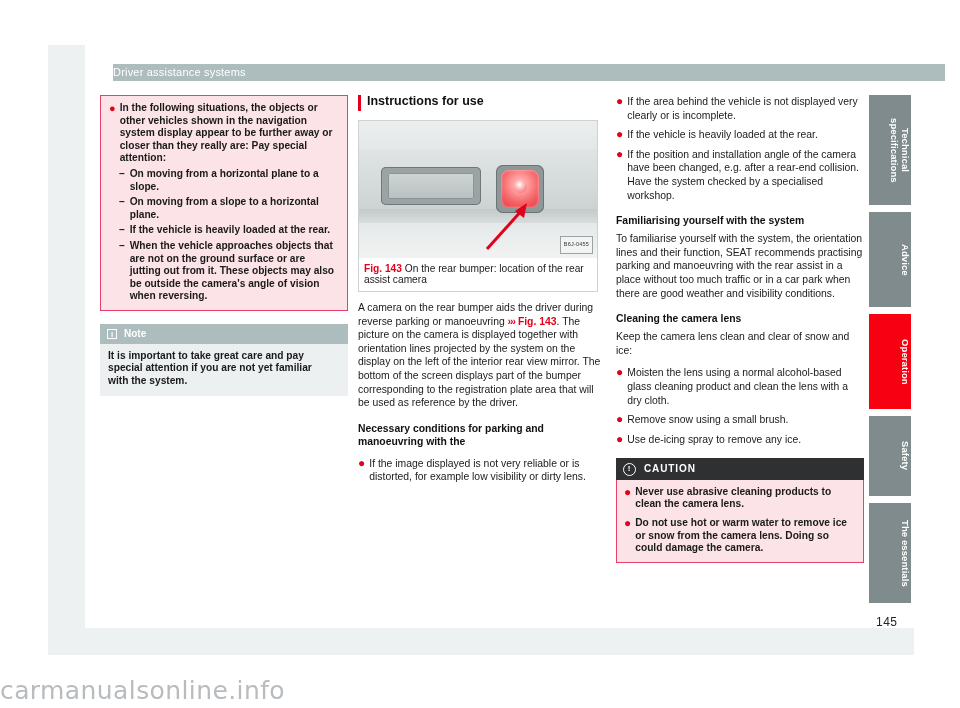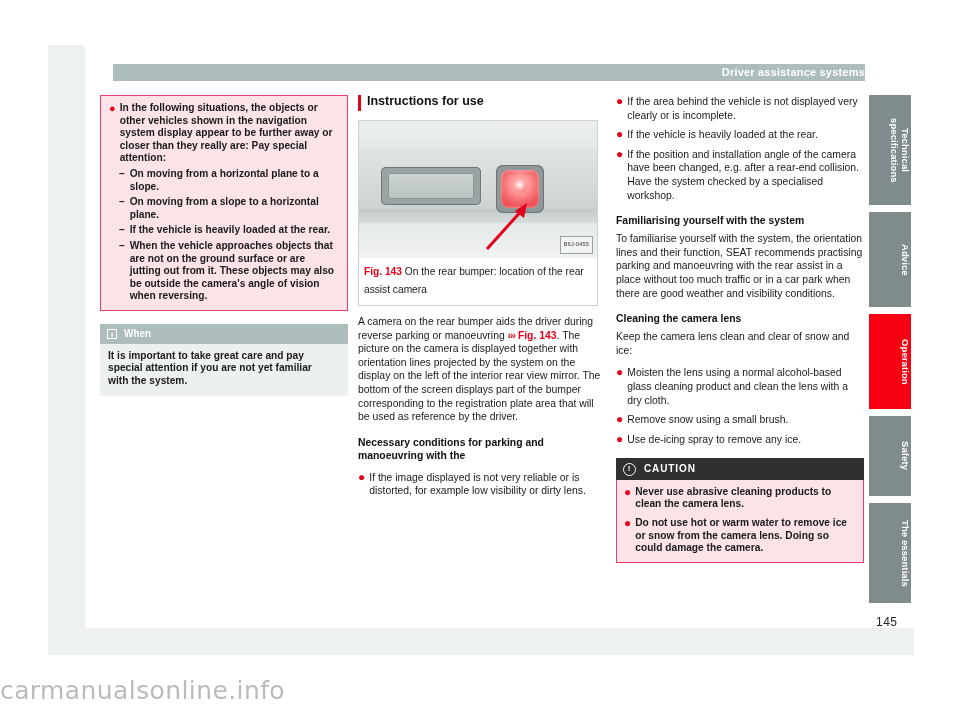--- a/index.html
+++ b/index.html
@@ -31,27 +31,27 @@
     left: 85px;
     top: 45px;
     width: 829px;
     height: 583px;
     background: #ffffff;
   }
   .page-header {
     position: absolute;
     left: 113px;
     top: 64px;
-    width: 752px;
+    width: 832px;
     height: 17px;
     background: #adbcbd;
     color: #ffffff;
     font-size: 11px;
-    font-weight: bold;
-    text-align: right;
+    font-weight: normal;
+    text-align: left;
     line-height: 17px;
     letter-spacing: .2px;
   }
   .columns {
     position: absolute;
     left: 100px;
     top: 95px;
     width: 765px;
     height: 520px;
   }
@@ -227,21 +227,21 @@
     background: #f2f4f4;
     border: 1px solid #9aa2a3;
     font-size: 5.5px;
     color: #333;
     padding: 1px 3px;
     letter-spacing: .2px;
     font-family: "Liberation Sans", sans-serif;
   }
   .fig-caption {
     font-size: 10.2px;
-    line-height: 18px;
+    line-height: 11px;
     padding: 5px 5px 6px 5px;
     color: #1a1a1a;
   }
   .fig-label { color: #e2001a; font-weight: bold; }
   .ref-arrows { color: #e2001a; font-weight: bold; letter-spacing: -1px; }
   .ref-red { color: #e2001a; font-weight: bold; }
   
   .rb {
     display: flex;
     gap: 4px;
@@ -360,21 +360,21 @@
           <div class="sub-item">
             <span class="dash">–</span>
             <span>When the vehicle approaches objects that are not on the ground surface or are jutting out from it. These objects may also be outside the camera's angle of vision when reversing.</span>
           </div>
         </div>
       </div>
 
       <div class="note-box">
         <div class="note-head">
           <span class="note-icon">i</span>
-          <span>When</span>
+          <span>Note</span>
         </div>
         <div class="note-body">It is important to take great care and pay special attention if you are not yet familiar with the system.</div>
       </div>
 
     </div>
 
     <div class="col col-2">
 
       <div class="sec-head">
         <span class="sec-bar"></span>

